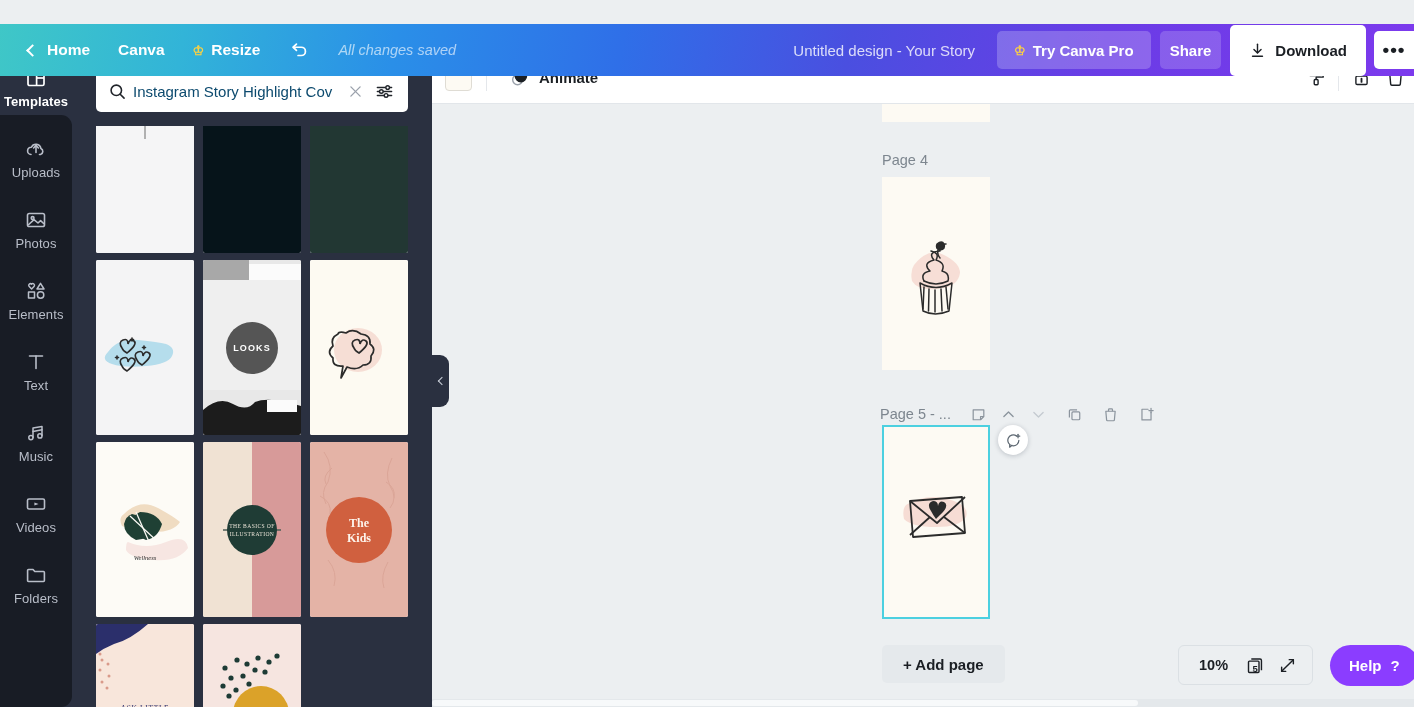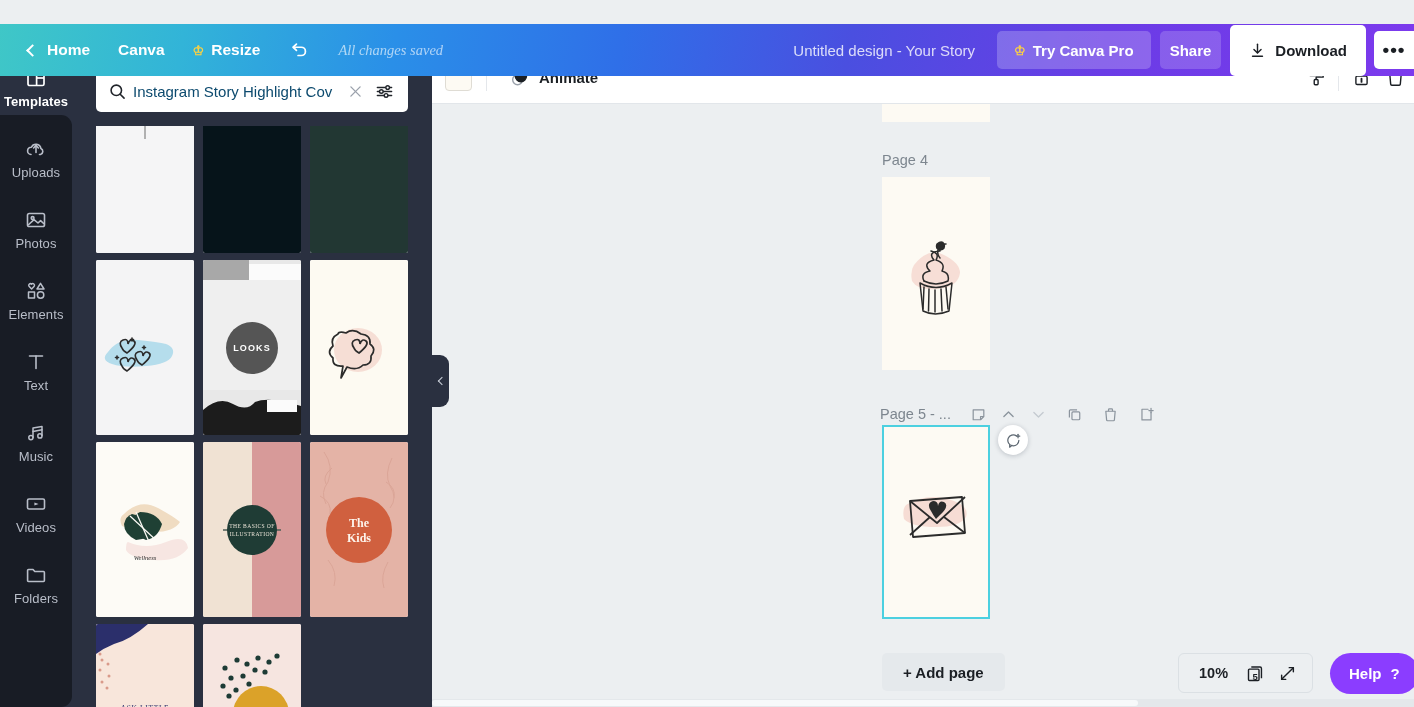--- a/index.html
+++ b/index.html
@@ -28,21 +28,21 @@
   .tb-home { margin-left: 14px; }
   .chev-left {
     display: inline-block; width: 9px; height: 9px;
     border-left: 2px solid #fff; border-bottom: 2px solid #fff;
     transform: rotate(45deg); margin-right: 3px;
   }
   .crown { font-size: 13px; color: #ffd23f; line-height: 1; }
   .undo-ico { width: 22px; height: 22px; display:block; }
   .saved-txt {
     color: rgba(255,255,255,0.62); font-size: 14.5px;
-    font-style: italic; margin-left: 14px; white-space: nowrap; font-family: Liberation Serif, serif;
+    font-style: italic; margin-left: 14px; white-space: nowrap;
   }
   .tb-spacer { flex: 1; }
   .doc-title {
     color: rgba(255,255,255,0.80); font-size: 15px;
     padding: 0 14px; height: 34px; display:flex; align-items:center;
     border-radius: 5px; cursor: text; white-space: nowrap;
   }
   .pro-btn {
     background: rgba(255,255,255,0.22); color: #fff;
     font-size: 15px; font-weight: 600; height: 38px;
@@ -188,21 +188,21 @@
 
   .comment-fab {
     position: absolute; left: 566px; top: 321px;
     width: 30px; height: 30px; border-radius: 50%;
     background: #ffffff; box-shadow: 0 1px 5px rgba(20,30,50,.22);
     display: flex; align-items: center; justify-content: center; cursor: pointer;
   }
 
   
   .bottombar {
-    position: absolute; left: 432px; bottom: 0; width: 982px; height: 66px;
+    position: absolute; left: 432px; bottom: 8px; width: 982px; height: 66px;
     z-index: 18; pointer-events: none;
   }
   .addpage-btn {
     position: absolute; left: 450px; top: 12px;
     background: #e5e9ec; color: #1b1f24; font-size: 15px; font-weight: 700;
     height: 38px; border-radius: 5px; display: flex; align-items: center;
     padding: 0 21px; cursor: pointer; pointer-events: auto; white-space: nowrap;
   }
   .zoom-group {
     position: absolute; left: 746px; top: 12px;

